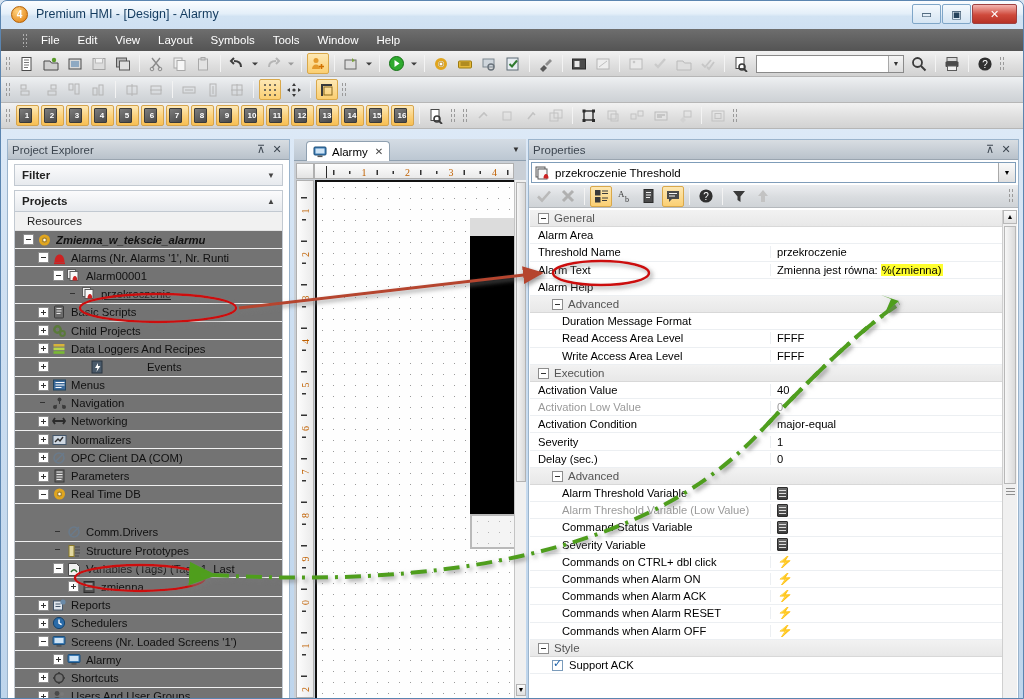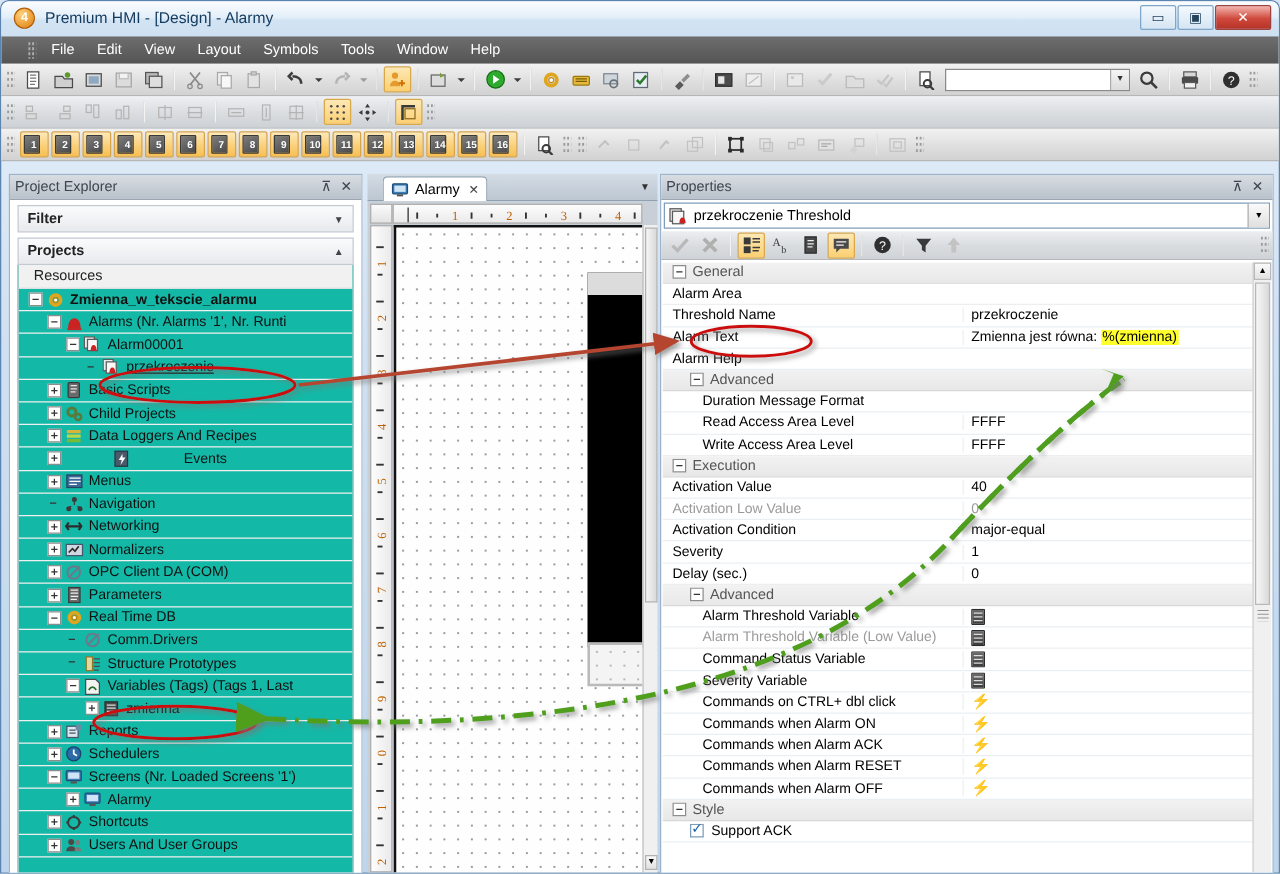--- a/index.html
+++ b/index.html
@@ -80,33 +80,33 @@
      border-bottom:1px solid #9aa5b0;}
   .panel-head .ttl { flex:1; }
   .pin, .xclose { width:16px; text-align:center; font-size:11px; color:#3d4650; }
   .pex-body { position:absolute; left:0; top:20px; right:0; bottom:0; background:#fff;
      padding:4px 6px 0 6px; overflow:hidden; }
   .group { background:linear-gradient(180deg,#fbfbfc,#e7eaee); border:1px solid #c2c9d1;
      height:22px; display:flex; align-items:center; padding:0 7px;
      font-weight:bold; font-size:11.5px; color:#222; margin-bottom:4px; }
   .group .chev { margin-left:auto; font-size:8px; color:#444; }
   .treebox { border:1px solid #c2c9d1; border-top:none; height:487px; overflow:hidden;
-     background:#14b8a6; position:relative; }
+     background:#737373; position:relative; }
   .res-head { height:19px; background:#f1f1f1; display:flex; align-items:center;
      padding-left:12px; font-size:11.5px; color:#222; border-bottom:1px solid #e2e2e2;}
   .tnode { height:18.2px; display:flex; align-items:center; font-size:11.3px;
      color:#111; white-space:nowrap; border-bottom:1px solid #f0f0f0; }
   .exp { width:11px; height:11px; border:1px solid #8d8d8d; background:#fff;
      margin-right:3px; position:relative; flex:0 0 auto; }
   .exp:before { content:""; position:absolute; left:2px; top:4px; width:5px; height:1px; background:#333;}
   .exp.plus:after { content:""; position:absolute; left:4px; top:2px; width:1px; height:5px; background:#333;}
   .exp.none { border:none; background:none; }
   .ico { width:15px; height:14px; margin-right:4px; flex:0 0 auto; position:relative;}
   .lbl { overflow:hidden; }
-  .lbl.bold { font-weight:bold; }
+  .lbl.bold { font-weight:bold;font-style:italic; }
   .lbl.ul { text-decoration:underline; }
 
   
   .doc { position:absolute; left:293px; top:0; width:232px; height:561px; }
   .tabstrip { height:22px; background:linear-gradient(180deg,#d4dce4,#bcc7d2);
      position:relative; border-bottom:1px solid #8fa0b0;}
   .tab { position:absolute; left:12px; top:2px; height:20px; background:#fff;
      border:1px solid #8fa0b0; border-bottom:none; border-radius:4px 4px 0 0;
      display:flex; align-items:center; padding:0 6px; font-size:11.5px; }
   .tab .x { margin-left:7px; font-size:10px; color:#444; }
@@ -806,21 +806,21 @@
                 <span class="lbl">Parameters</span>
               </div>
               <div class="tnode" style="padding-left: 23px;">
                 <span class="exp"></span>
                 <span class="ico"><svg width="15" height="14" viewBox="0 0 15 14">
                     <circle cx="7.5" cy="7" r="4" fill="none" stroke="#e0a51e" stroke-width="3"></circle>
                     <circle cx="7.5" cy="7" r="1.8" fill="#fff" stroke="#b8860b"></circle>
                   </svg></span>
                 <span class="lbl">Real Time DB</span>
               </div>
-              <div class="tnode" style="padding-left: 38px;">
+              <div class="tnode" style="padding-left: 38px; margin-top: 20px;">
                 <span class="exp none"></span>
                 <span class="ico"><svg width="15" height="14" viewBox="0 0 15 14">
                     <circle cx="7" cy="7" r="5" fill="none" stroke="#6a7a8a" stroke-width="1.6"></circle>
                     <path d="M3 11L12 2" stroke="#6a7a8a" stroke-width="1.6"></path>
                   </svg></span>
                 <span class="lbl">Comm.Drivers</span>
               </div>
               <div class="tnode" style="padding-left: 38px;">
                 <span class="exp none"></span>
                 <span class="ico"><svg width="15" height="14" viewBox="0 0 15 14">

